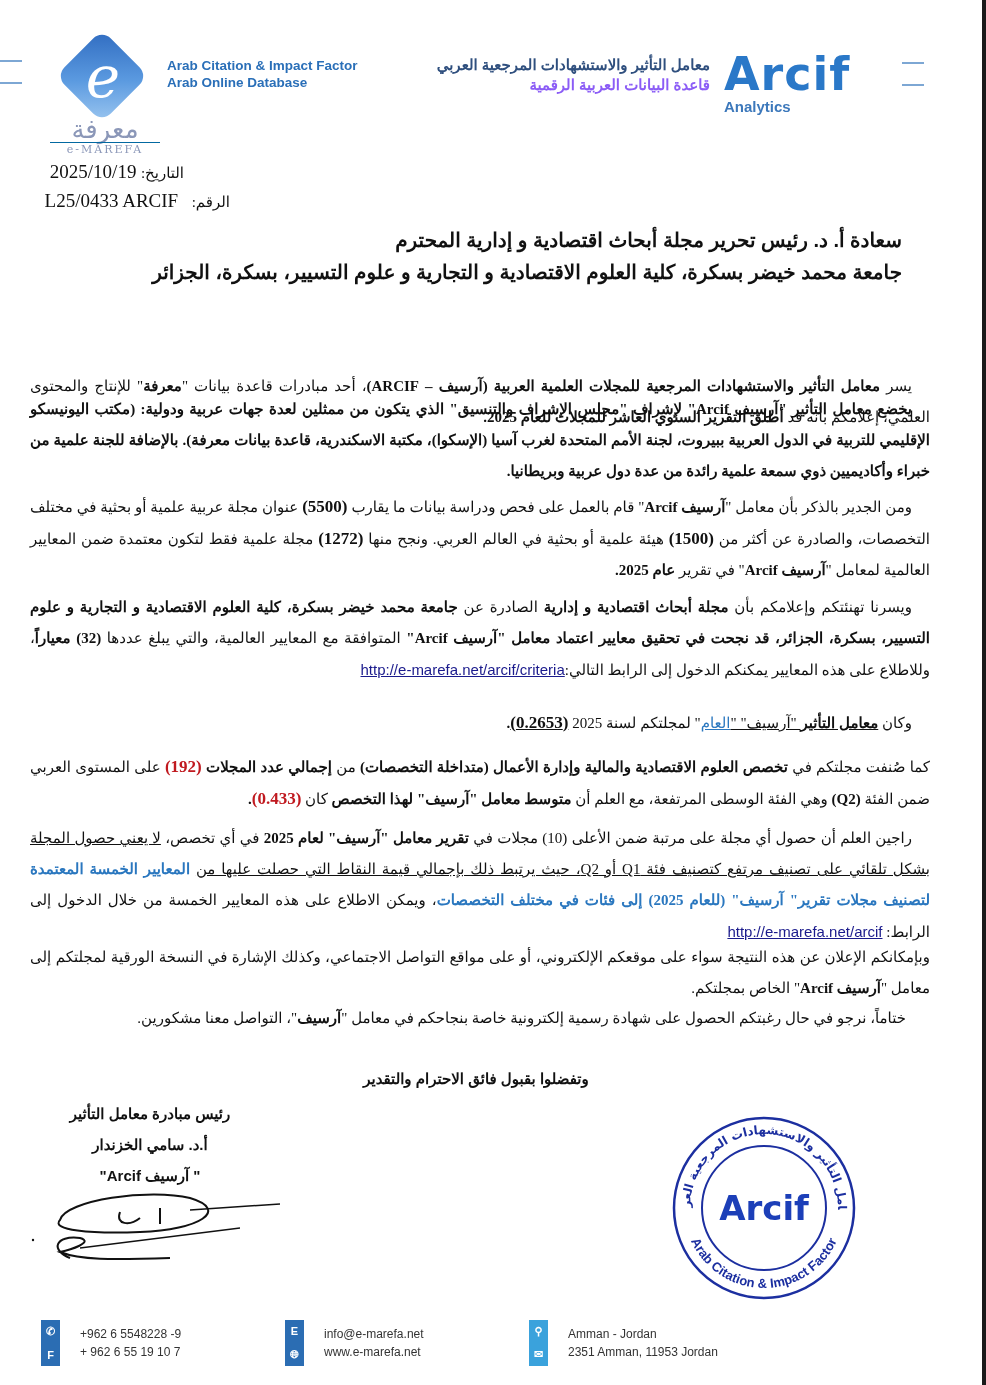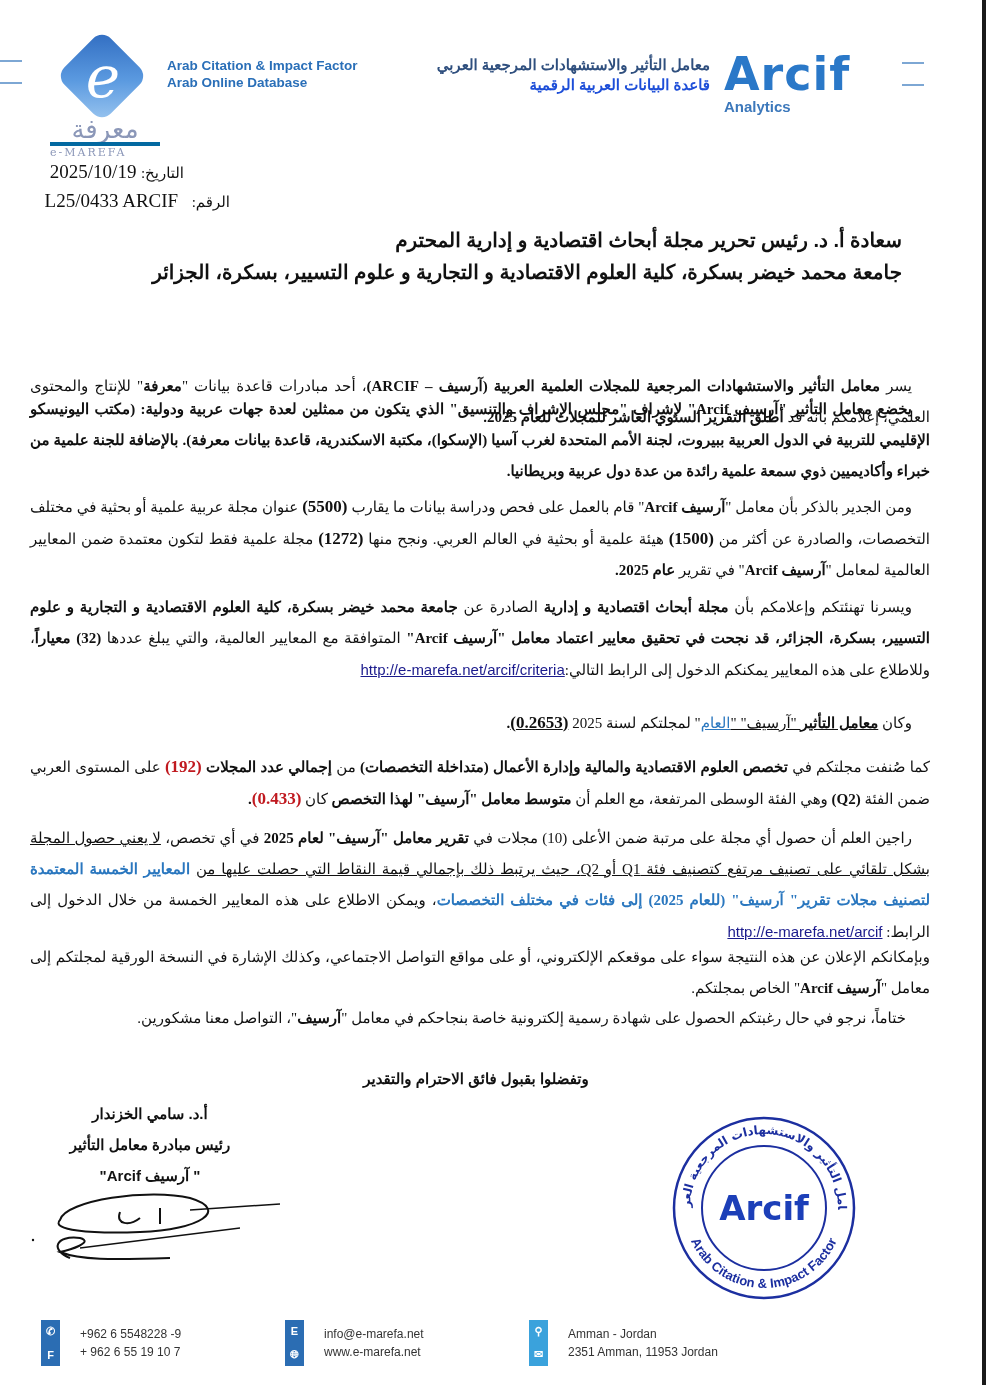--- a/index.html
+++ b/index.html
@@ -8,24 +8,24 @@
   .right-edge { position: absolute; top: 0; right: 0; width: 4px; height: 100%; background: #1a1a1a; }
 
   
   .hdr-line { position: absolute; height: 2px; background: #7da7d4; }
   .marefa-logo { position: absolute; left: 50px; top: 32px; width: 110px; height: 120px; }
   .diamond { position: absolute; left: 10px; top: 2px; width: 84px; height: 84px; border-radius: 16px;
     background: linear-gradient(135deg, #2f6bc0, #5b9ae0 55%, #9bc6f0); transform: rotate(45deg) scale(0.78); }
   .diamond-e { position: absolute; left: 28px; top: 10px; width: 50px; text-align: center; font-family: "DejaVu Serif", serif;
     font-style: italic; font-size: 58px; color: #ffffff; line-height: 70px; }
   .marefa-ar { position: absolute; left: 0; top: 82px; width: 110px; text-align: center; font-size: 26px; color: #8b97b8; font-family: "DejaVu Sans", sans-serif; line-height: 30px; }
-  .marefa-en { position: absolute; left: 0; top: 110px; width: 110px; font-size: 11px; letter-spacing: 2px; color: #8b97b8; font-family: "DejaVu Serif", serif; border-top: 4px solid #0369a1; }
+  .marefa-en { position: absolute; left: 0; top: 110px; width: 110px; text-align: center; font-size: 11px; letter-spacing: 2px; color: #8b97b8; font-family: "DejaVu Serif", serif; border-top: 1px solid #0369a1; }
   .en-title { position: absolute; left: 167px; top: 57px; font-weight: bold; font-size: 13.5px; color: #2a6fb8; line-height: 17px; }
   .ar-title { position: absolute; right: 276px; top: 55px; direction: rtl; text-align: right; font-weight: bold; font-size: 15px; color: #2f4f7e; line-height: 20px; }
-  .ar-title .sub { color: #1d4ed8; }
+  .ar-title .sub { color: #8b5cf6; }
   .arcif-logo { position: absolute; left: 724px; top: 48px; width: 170px; height: 80px; }
   .arcif-word { font-family: "DejaVu Sans", sans-serif; font-weight: bold; font-size: 46px; color: #2a78c8; line-height: 52px; letter-spacing: 1px; }
   .analytics { font-weight: bold; font-size: 15px; color: #3c78bb; margin-top: -2px; }
 
   .date-line, .ref-line { position: absolute; direction: rtl; font-family: "Liberation Serif", serif; font-weight: normal; font-size: 18px; }
   .date-line { right: 802px; top: 161px; }
   .ref-line { right: 756px; top: 190px; }
   .date-line .v, .ref-line .v { font-size: 19px; }
   .date-line .lbl, .ref-line .lbl { font-size: 15px; }
 
@@ -145,22 +145,22 @@
 
 <div class="body-text" style="top:1003px; right:80px;">
   <p class="para">
     <span>ختاماً، نرجو في حال رغبتكم الحصول على شهادة رسمية إلكترونية خاصة بنجاحكم في معامل "</span><span class="b">آرسيف</span><span>"، التواصل معنا مشكورين.</span>
   </p>
 </div>
 
 <div class="closing" style="top:1070px;">وتفضلوا بقبول فائق الاحترام والتقدير</div>
 
 <div class="sig-block">
+  <div>رئيس مبادرة معامل التأثير</div>
   <div>أ.د. سامي الخزندار</div>
-  <div>رئيس مبادرة معامل التأثير</div>
   <div>" آرسيف Arcif"</div>
 </div>
 <svg style="position:absolute;left:30px;top:1190px;" width="260" height="75">
   <path d="M30,30 C35,10 120,-2 160,8 C200,20 170,40 110,42 C60,44 20,40 30,30 Z" fill="none" stroke="#111" stroke-width="2"></path>
   <path d="M160,20 L250,14" stroke="#111" stroke-width="1.5" fill="none"></path>
   <path d="M90,22 C85,35 100,36 110,28 M130,18 L130,34" stroke="#111" stroke-width="2" fill="none"></path>
   <path d="M40,68 C20,60 25,45 50,48 C65,52 40,60 30,62 C50,70 80,70 140,68" stroke="#111" stroke-width="2" fill="none"></path>
   <path d="M50,58 L210,38" stroke="#111" stroke-width="1.5" fill="none"></path>
   <circle cx="3" cy="50" r="1.2" fill="#111"></circle>
 </svg>

